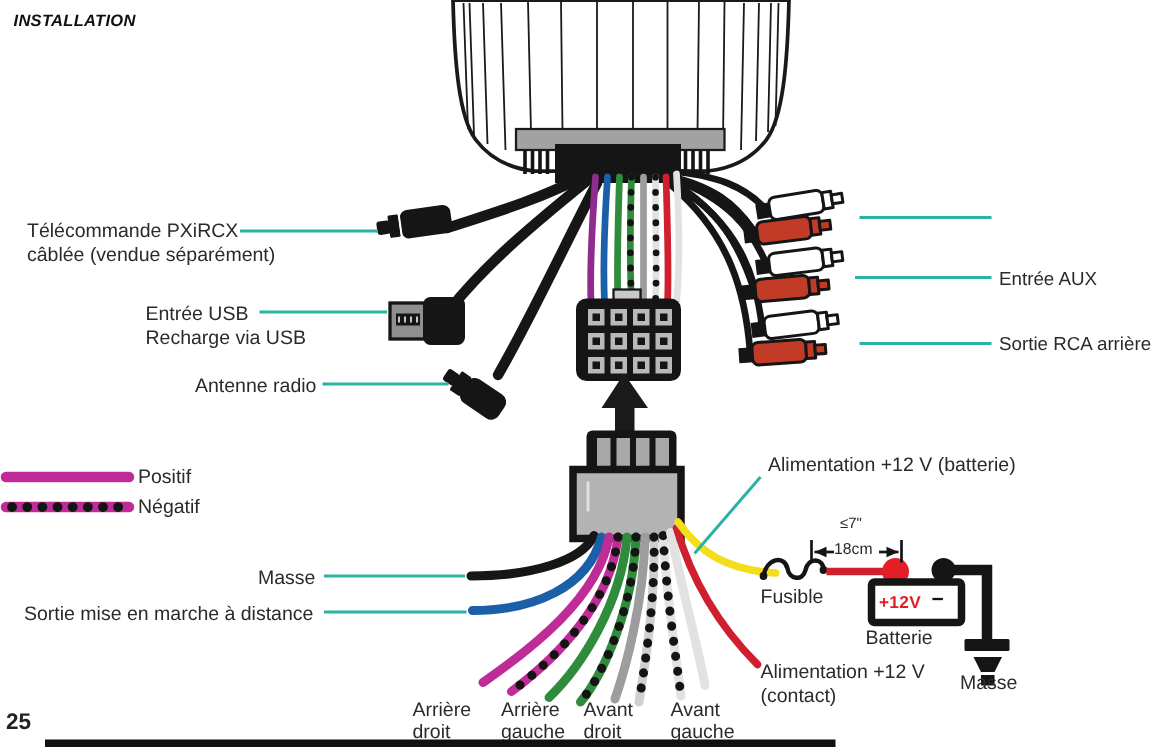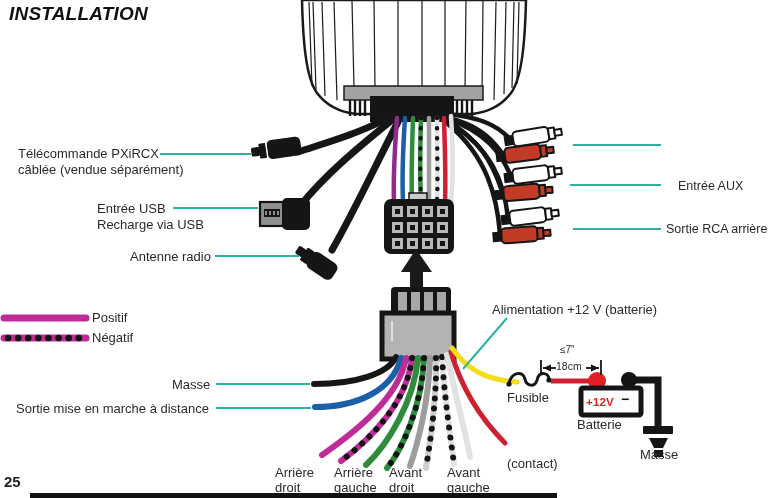--- a/index.html
+++ b/index.html
@@ -1,21 +1,21 @@
 <!DOCTYPE html>
 <html style="--teal: #2ab3a3; --magenta: #bf2c97; --blue: #1b5fa8; --green: #2f8c3c; --purple: #8f2b8d; --redwire: #cf2030; --yellow: #f4dd1b; --rcared: #c23b27; --batred: #e41e26;"><head>
 <meta charset="utf-8">
 <style>
   html,body{margin:0;padding:0;background:#fff;}
   #page{position:relative;width:769px;height:498px;background:#fff;overflow:hidden;
         font-family:"Liberation Sans",sans-serif;color:#2a2a2a;}
   svg{position:absolute;left:0;top:0;}
   .lbl{position:absolute;font-size:13px;line-height:16px;white-space:nowrap;}
   .lbl-sm{font-size:10px;line-height:11px;}
-  .title{font-size:19px;font-weight:bold;font-style:italic;letter-spacing:.2px;color:#111;}
+  .title{font-size:11px;font-weight:bold;font-style:italic;letter-spacing:.2px;color:#111;}
   .pageno{font-size:15px;font-weight:bold;color:#222;text-align:center;}
   .spk{width:70px;text-align:left;line-height:15px;}
   .rlbl{font-size:12.5px;}
   .batt-v{font-weight:bold;font-size:11.5px;color:var(--batred);letter-spacing:.2px;}
   .batt-m{font-weight:bold;font-size:14px;color:#111;}
   .bottombar{position:absolute;left:30px;top:493px;width:527px;height:5px;background:#111;}
   
   .wire{fill:none;stroke-linecap:round;}
   .teal{stroke:var(--teal);stroke-width:2;fill:none;}
   .blk{stroke:#161616;}
@@ -249,29 +249,30 @@
 <div class="lbl" style="left:97px;top:201px;">Entrée USB</div>
 <div class="lbl" style="left:97px;top:217px;">Recharge via USB</div>
 <div class="lbl" style="left:130px;top:249px;">Antenne radio</div>
 
 <div class="lbl" style="left:92px;top:310px;">Positif</div>
 <div class="lbl" style="left:92px;top:330px;">Négatif</div>
 
 <div class="lbl" style="left:172px;top:377px;">Masse</div>
 <div class="lbl" style="left:16px;top:401px;">Sortie mise en marche à distance</div>
 
-<div class="lbl rlbl" style="left:666px;top:178px;margin-left:12px;">Entrée AUX</div>
+<div class="lbl rlbl" style="left:666px;top:178px;">Entrée AUX</div>
 <div class="lbl rlbl" style="left:666px;top:221px;">Sortie RCA arrière</div>
 
-<div class="lbl" style="left:492px;top:302px;">Alimentation +12 V (batterie)</div>
+<div class="lbl" style="left:512px;top:302px;">Alimentation +12 V (batterie)</div>
 <div class="lbl lbl-sm" style="left:560px;top:344px;">≤7"</div>
 <div class="lbl lbl-sm" style="left:556px;top:361px;font-size:10.5px;">18cm</div>
 <div class="lbl" style="left:507px;top:390px;">Fusible</div>
 <div class="lbl" style="left:577px;top:417px;">Batterie</div>
 <div class="lbl" style="left:640px;top:447px;">Masse</div>
+<div class="lbl" style="left:507px;top:440px;">Alimentation +12 V</div>
 <div class="lbl" style="left:507px;top:456px;">(contact)</div>
 
 <div class="lbl batt-v" style="left:586px;top:394px;text-align:center;">+12V</div>
 <div class="lbl batt-m" style="left:621px;top:391px;">−</div>
 
 <div class="lbl spk" style="left:275px;top:465px;">
   <div>Arrière</div>
   <div>droit</div>
 </div>
 <div class="lbl spk" style="left:334px;top:465px;">

